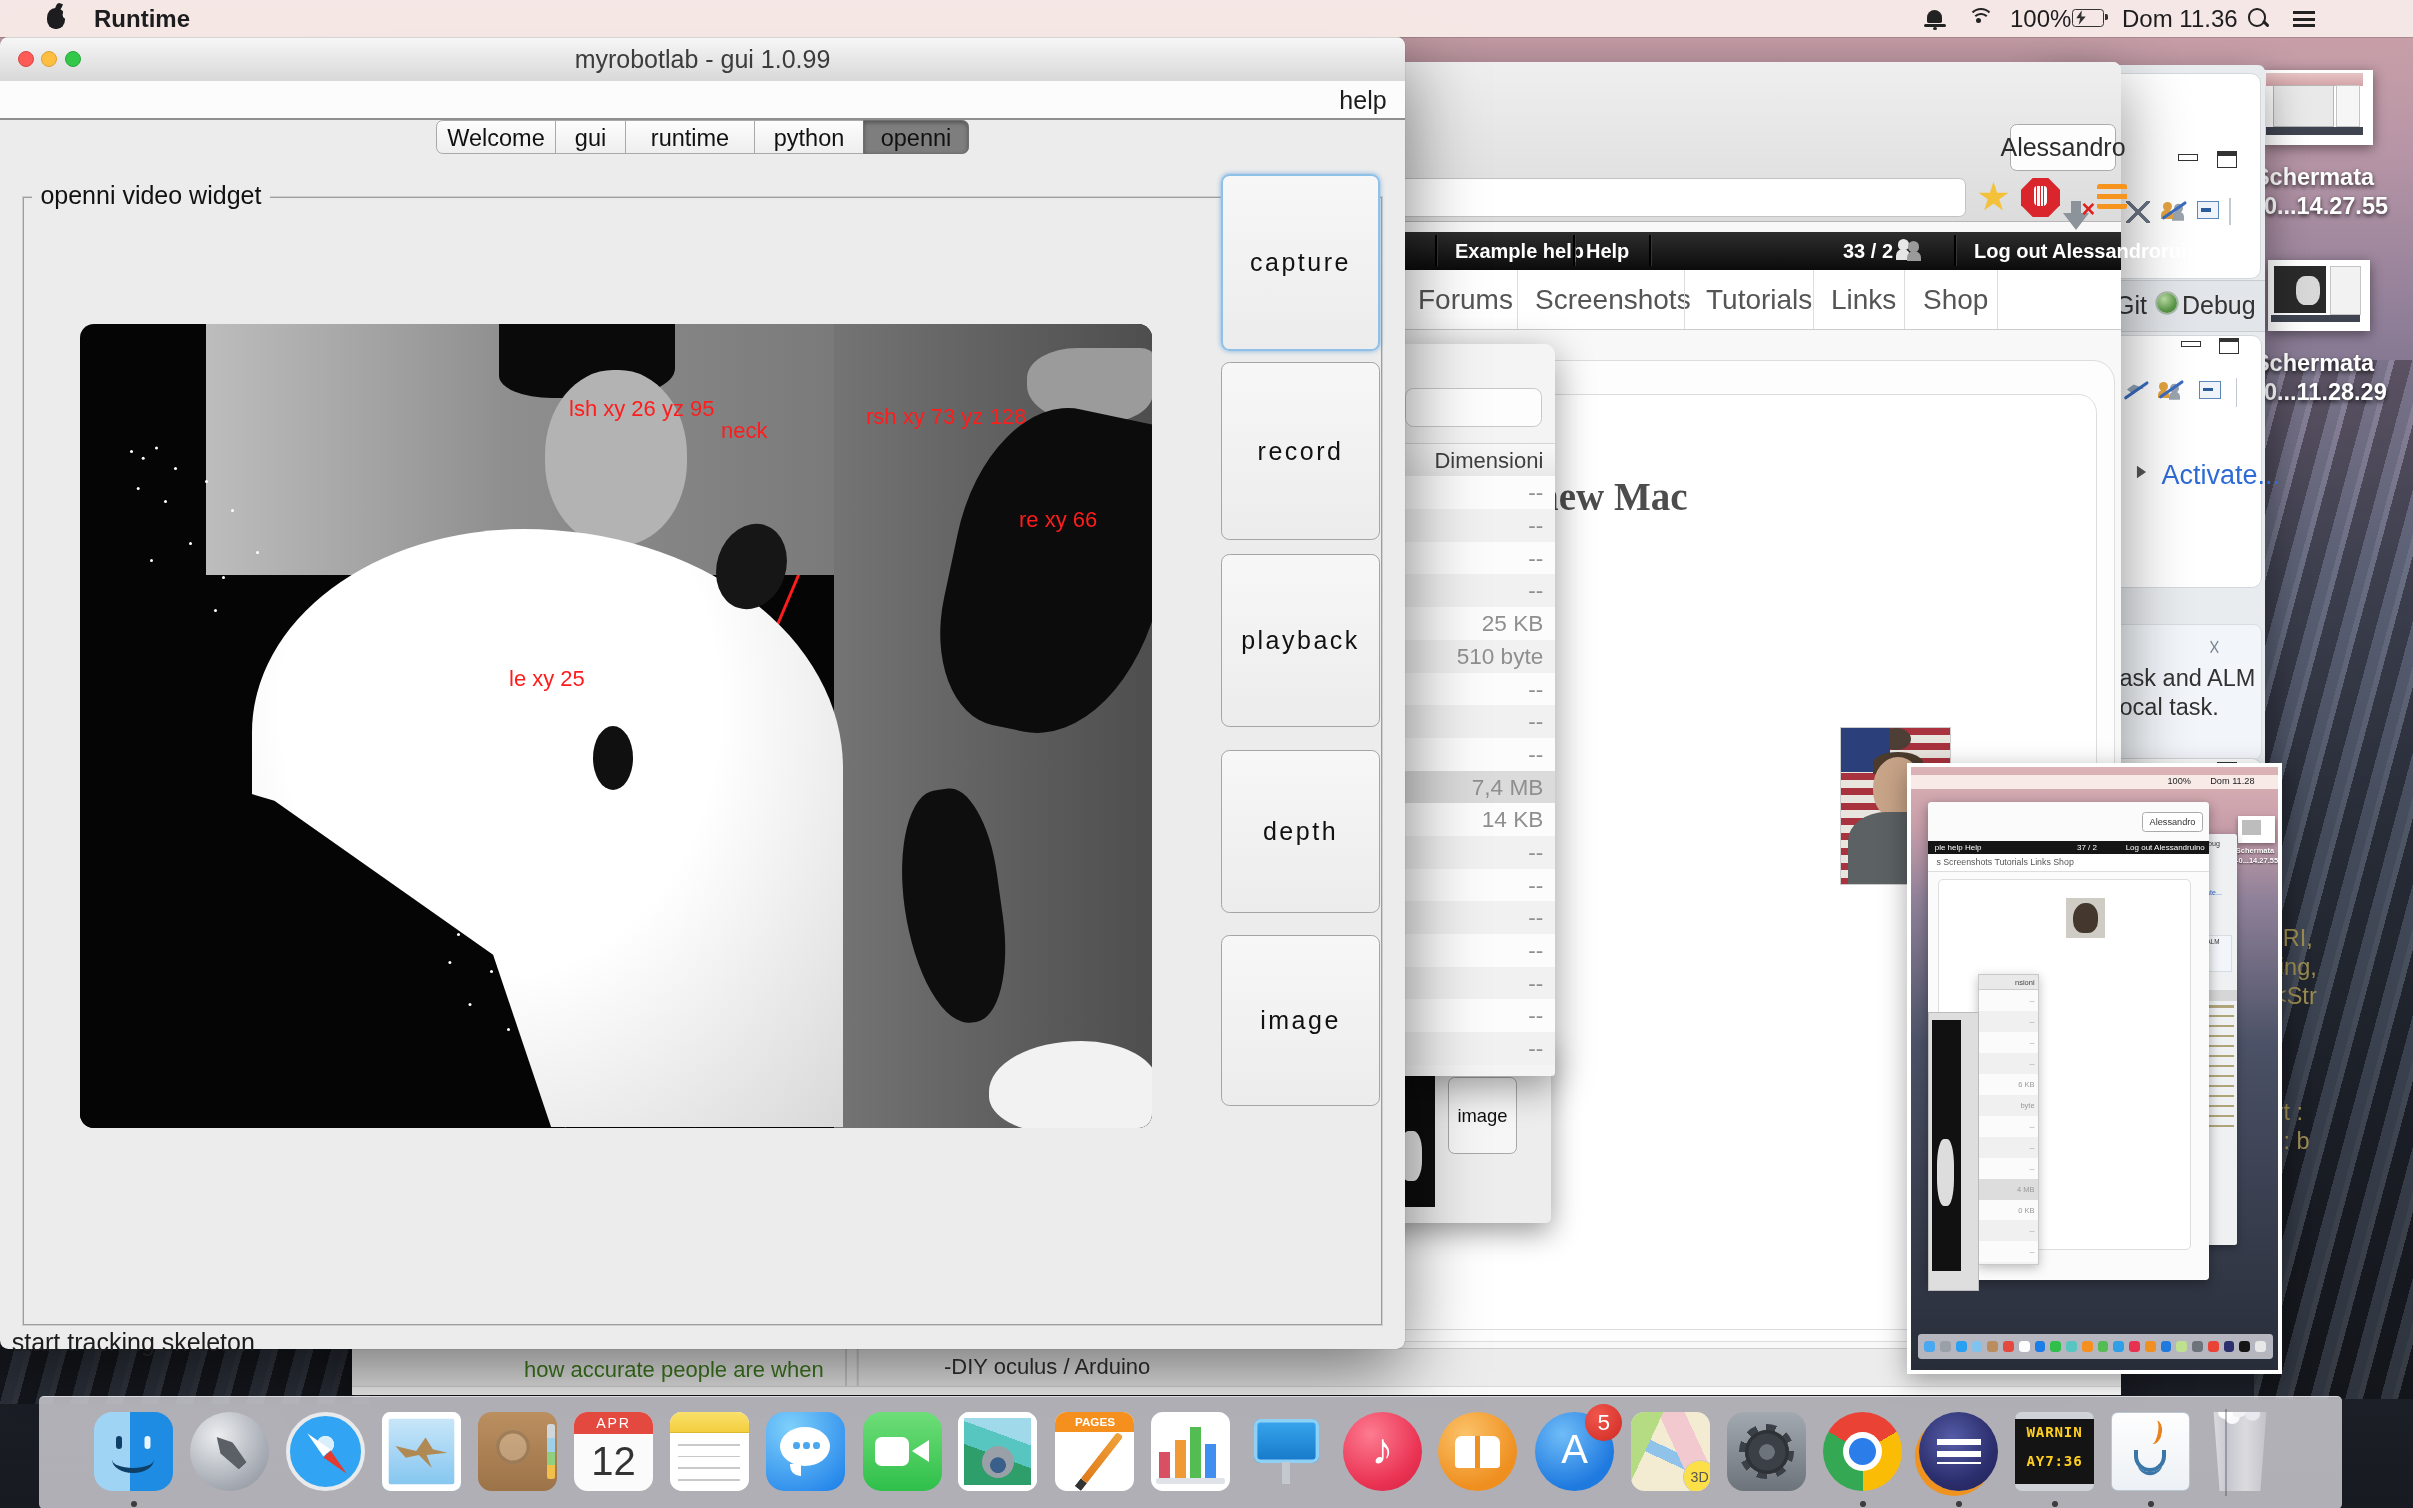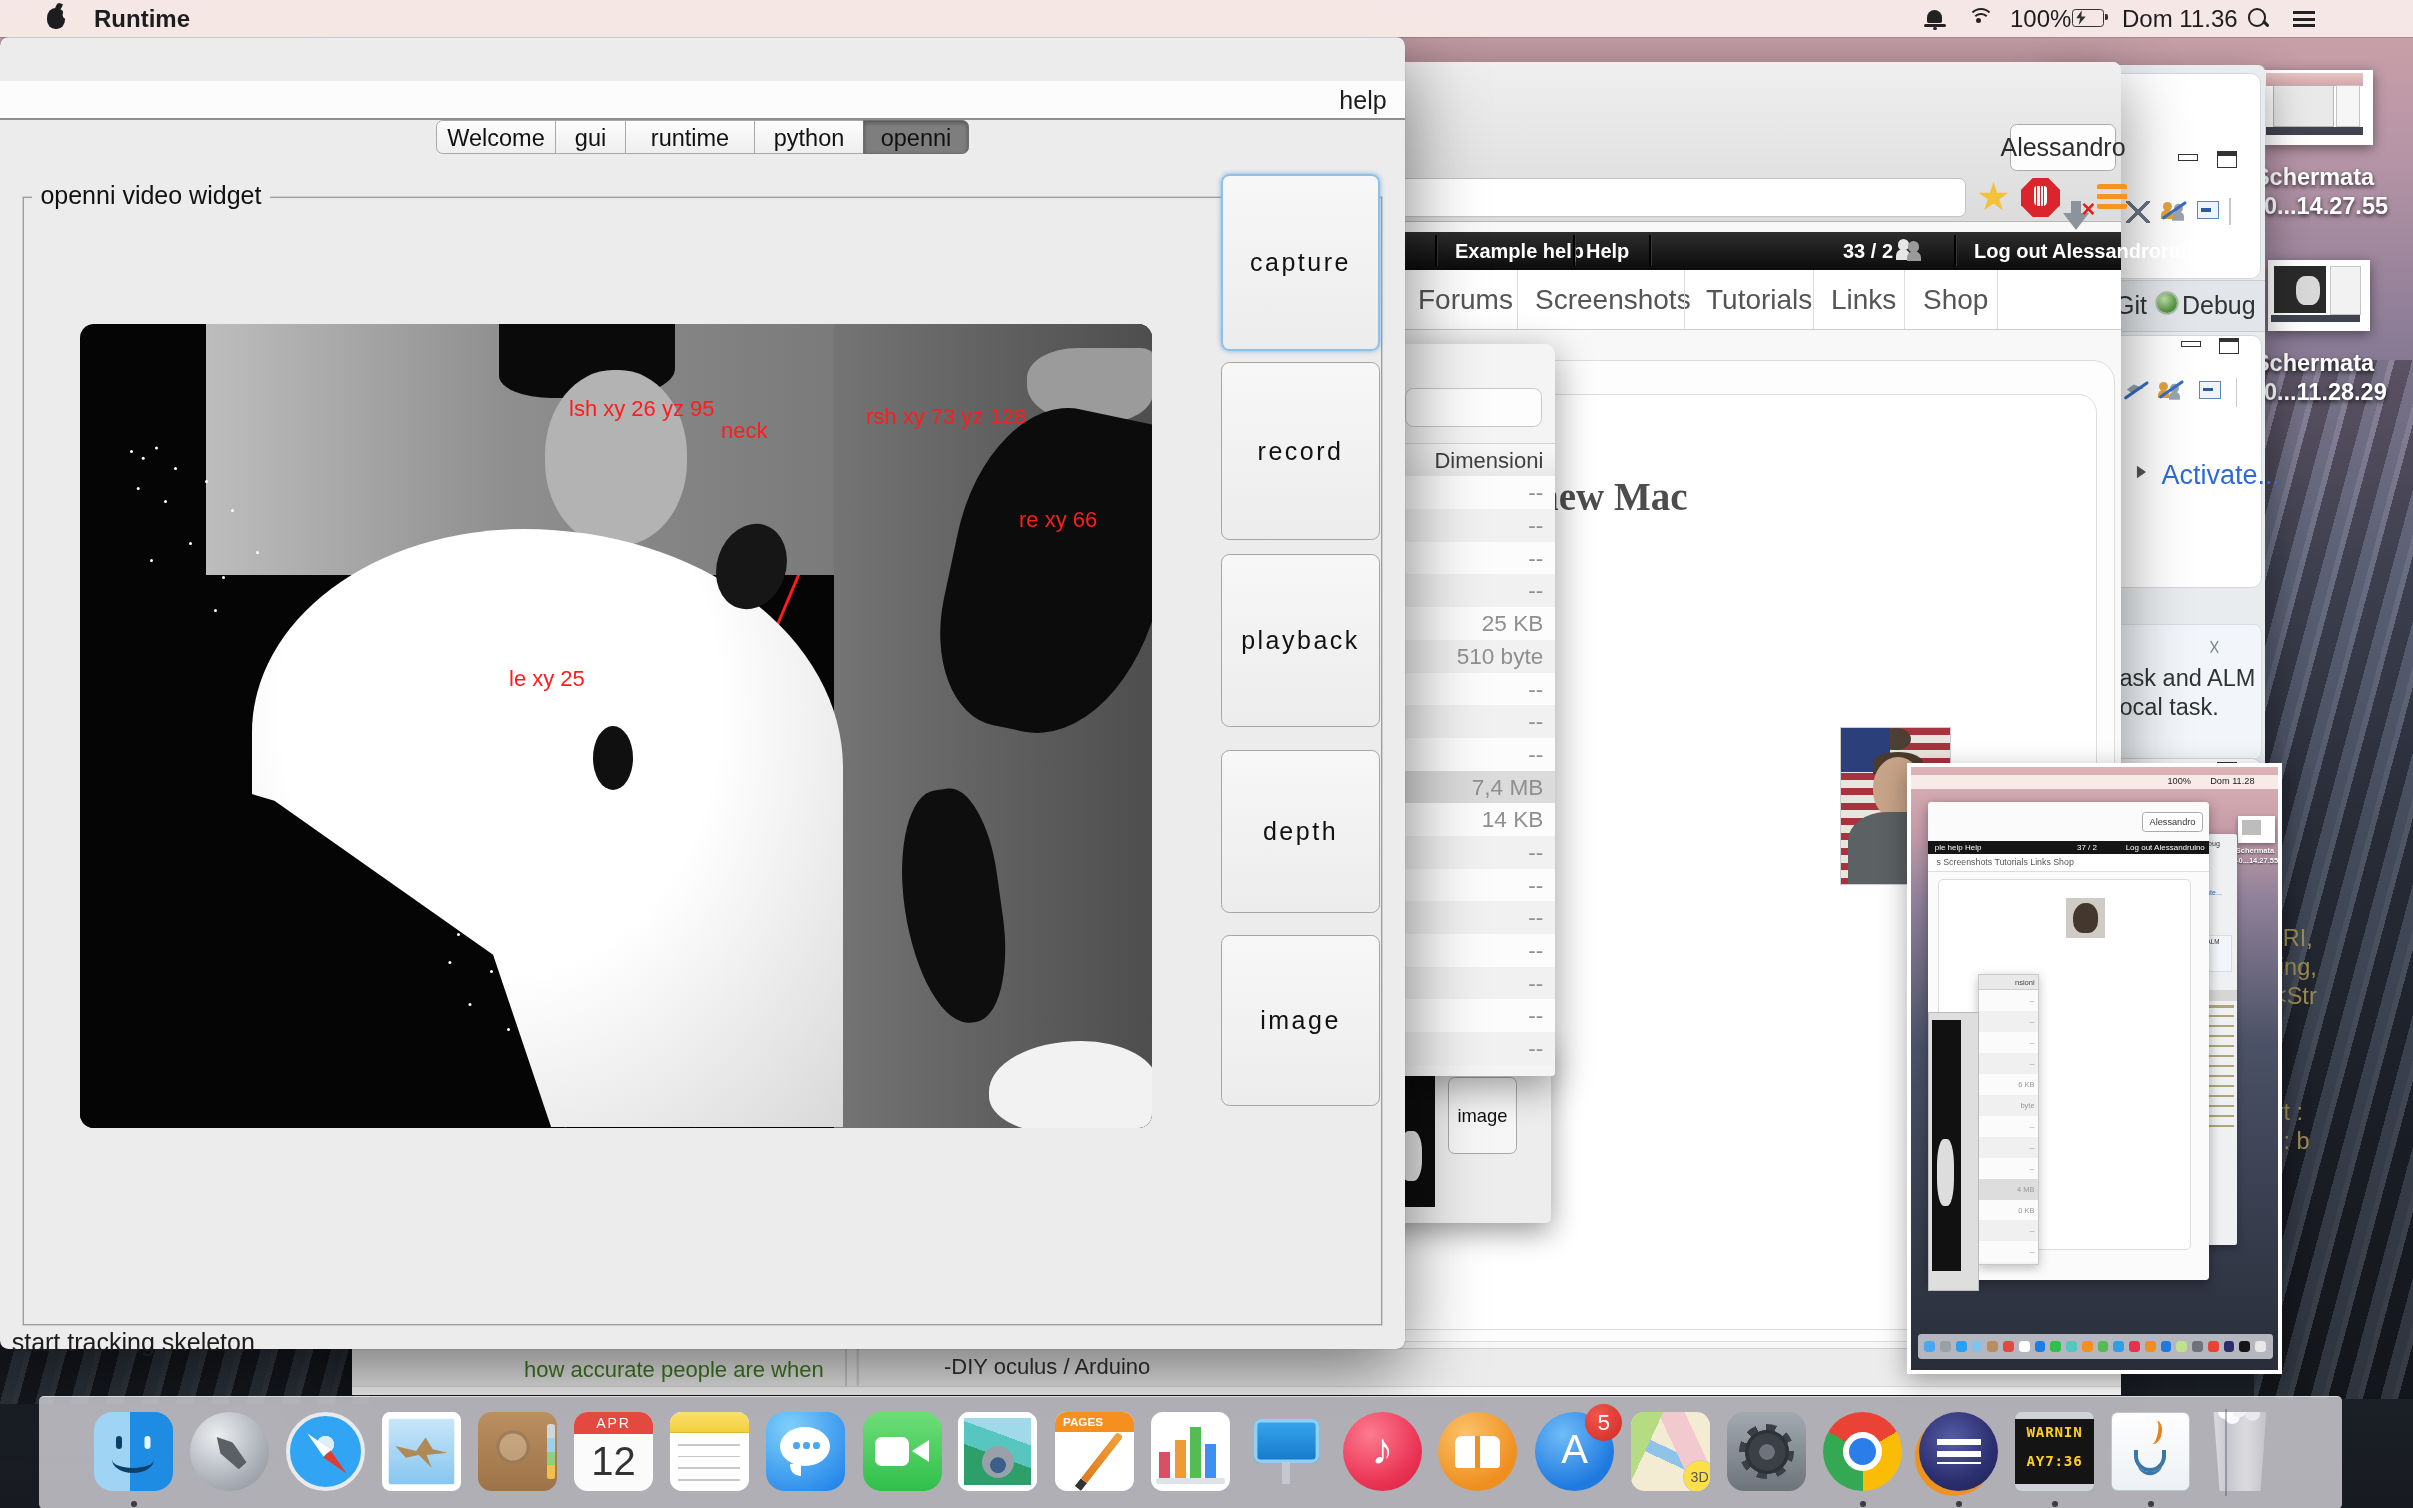--- a/index.html
+++ b/index.html
@@ -205,21 +205,21 @@
   
   .icon-facetime{background:linear-gradient(#6ede78,#2fbf4a);}
   .icon-facetime:before{content:'';position:absolute;left:11.7px;top:25px;width:34px;height:28.5px;background:#fff;border-radius:6.7px;}
   .icon-facetime:after{content:'';position:absolute;left:49px;top:28px;width:0;height:0;border-top:11.7px solid transparent;border-bottom:11.7px solid transparent;border-right:17px solid #fff;}
   
   .icon-photobooth{background:#fff;border-radius:11.7px;box-shadow:inset 0 0 0 5.9px #fff;overflow:hidden;}
   .icon-photobooth:before{content:'';position:absolute;left:5.9px;top:5.9px;right:5.9px;bottom:5.9px;background:linear-gradient(200deg,#9fd9ea 0 30%,#57c6c0 30% 55%,#2e9e6b 55%);}
   .icon-photobooth:after{content:'';position:absolute;left:23.5px;top:34px;width:32px;height:32px;border-radius:50%;background:radial-gradient(circle at 50% 60%,#3a5f8a 30%,#99a0a8 33%);}
   
   .icon-pages{background:#fff;border-radius:11.7px;overflow:hidden;}
-  .pages-label{position:absolute;left:0;top:0;width:100%;height:20px;background:#f5901e;color:#fff;font-size:11.7px;font-weight:bold;text-align:left;padding-left:8px;line-height:20px;box-sizing:border-box;}
+  .pages-label{position:absolute;left:0;top:0;width:100%;height:20px;background:#f5901e;color:#fff;font-size:11.7px;font-weight:bold;text-align:left;padding-left:20px;line-height:20px;box-sizing:border-box;}
   .icon-pages:after{content:'';position:absolute;left:40px;top:15px;width:8.4px;height:59px;background:linear-gradient(#f0a23c,#e07b1a);transform:rotate(38deg);border-radius:3.4px 3.4px 0 0;border-bottom:10px solid #333;}
   
   .icon-numbers{background:#fff;border-radius:11.7px;}
   .icon-numbers:before{content:'';position:absolute;left:6.7px;bottom:11.7px;width:65px;height:54px;background:
     linear-gradient(#d94f63,#d94f63) 1.7px bottom/11px 27px no-repeat,
     linear-gradient(#f09a36,#f09a36) 17px bottom/11px 39px no-repeat,
     linear-gradient(#53bd53,#53bd53) 32px bottom/11px 52px no-repeat,
     linear-gradient(#3f8ef0,#3f8ef0) 47px bottom/11px 35px no-repeat;}
   .icon-numbers:after{content:'';position:absolute;left:5px;bottom:6.7px;width:69px;height:5.9px;background:#dfe3e8;border-radius:2.5px;}
   
@@ -547,20 +547,26 @@
         <div class="frow" style="top: 525px; background: rgb(252, 252, 252);">--</div>
         <div class="frow" style="top: 557px; background: rgb(241, 241, 241);">--</div>
         <div class="frow" style="top: 590px; background: rgb(252, 252, 252);">--</div>
         <div class="frow" style="top: 623px; background: rgb(241, 241, 241);">--</div>
         <div class="frow" style="top: 655px; background: rgb(252, 252, 252);">--</div>
         <div class="frow" style="top: 688px; background: rgb(241, 241, 241);">--</div>
       </div>
   </div>
 
   <div id="mrl" class="abs">
+    <div id="mrl-titlebar" class="abs">
+      <span class="abs tl" style="left:17.6px;background:#fc5b57;border:0.8px solid #d94540;"></span>
+      <span class="abs tl" style="left:41px;background:#fdbe41;border:0.8px solid #dfa130;"></span>
+      <span class="abs tl" style="left:65px;background:#34c84a;border:0.8px solid #27a838;"></span>
+      <div id="mrl-title" class="abs">myrobotlab - gui 1.0.99</div>
+    </div>
     <div id="mrl-menurow" class="abs">
       <span class="abs" style="right:18.4px;top:5px;font-size:25px;color:#1c1c1c;">help</span>
     </div>
     <div id="mrl-tabs">
         <div class="tab first" style="left: 436px; width: 120px;">Welcome</div>
         <div class="tab" style="left: 555px; width: 71px;">gui</div>
         <div class="tab" style="left: 625px; width: 130px;">runtime</div>
         <div class="tab" style="left: 754px; width: 110px;">python</div>
         <div class="tab last active" style="left: 863px; width: 106px;">openni</div>
       </div>

